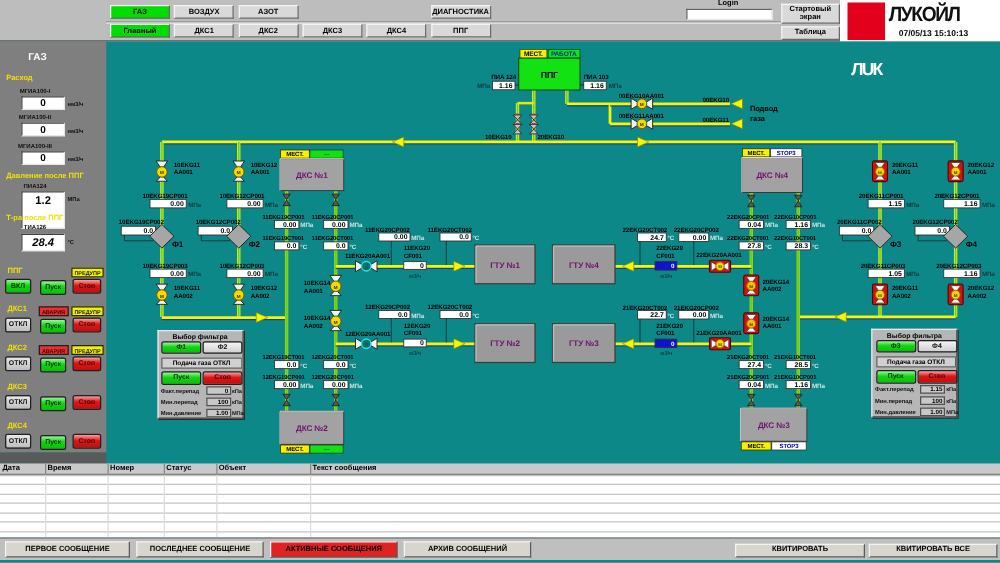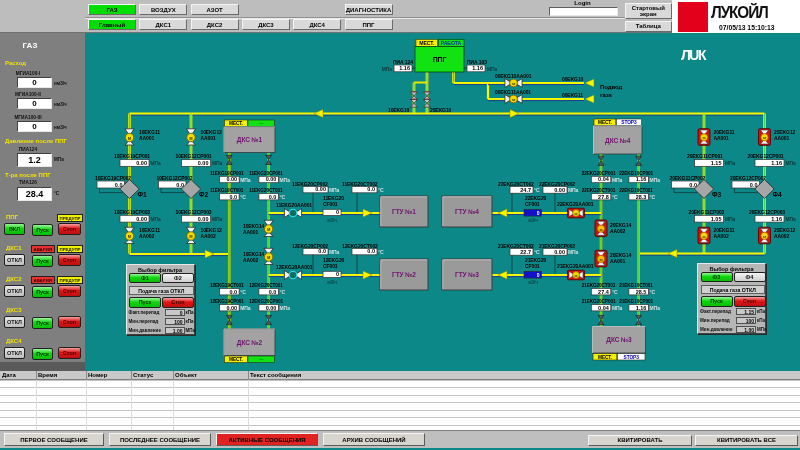--- a/index.html
+++ b/index.html
@@ -66,25 +66,25 @@
 <div class="sbox" style="top:43.5px;font-size:8px;height:11px;line-height:10px;">0</div>
 <div class="sunit" style="top:47.5px;">нм3/ч</div>
 <div class="slab" style="top:58.5px;">МГИА100-II</div>
 <div class="sbox" style="top:64.5px;font-size:8px;height:11px;line-height:10px;">0</div>
 <div class="sunit" style="top:68.5px;">нм3/ч</div>
 <div class="slab" style="top:81.5px;">МГИА100-III</div>
 <div class="sbox" style="top:88px;font-size:8px;height:11px;line-height:10px;">0</div>
 <div class="sunit" style="top:92px;">нм3/ч</div>
       <div class="ylab" style="top:105px;left:5px;">Давление после ППГ</div>
 <div class="slab" style="top:113.5px;">ПИА124</div>
-<div class="sbox" style="top:120px;font-size:9px;height:14px;line-height:13px;">1.2</div>
+<div class="sbox" style="top:120px;font-size:9px;height:30px;line-height:13px;">1.2</div>
 <div class="sunit" style="top:124px;">МПа</div>
       <div class="ylab" style="top:139px;left:5px;">Т-ра после ППГ</div>
 <div class="slab" style="top:147px;">ТИА126</div>
-<div class="sbox" style="top:153.5px;font-size:9px;height:14px;line-height:13px;">28.4</div>
+<div class="sbox" style="top:153.5px;font-size:9px;height:14px;line-height:13px;font-style:italic;">28.4</div>
 <div class="sunit" style="top:157.5px;">°С</div>
       <div class="ylab" style="top:181px;left:6px;">ППГ</div>
       <div class="warn" style="top:181px;left:57px;">ПРЕДУПР</div>
       <div class="gbtn" style="position:absolute;top:189.5px;left:4px;width:21px;height:12px;">
         <span>ВКЛ</span>
       </div>
       <div class="gbtn" style="position:absolute;top:190.5px;left:32px;width:21px;height:12px;">
         <span>Пуск</span>
       </div>
       <div class="rbtn" style="position:absolute;top:189.5px;left:58px;width:23px;height:12px;">

